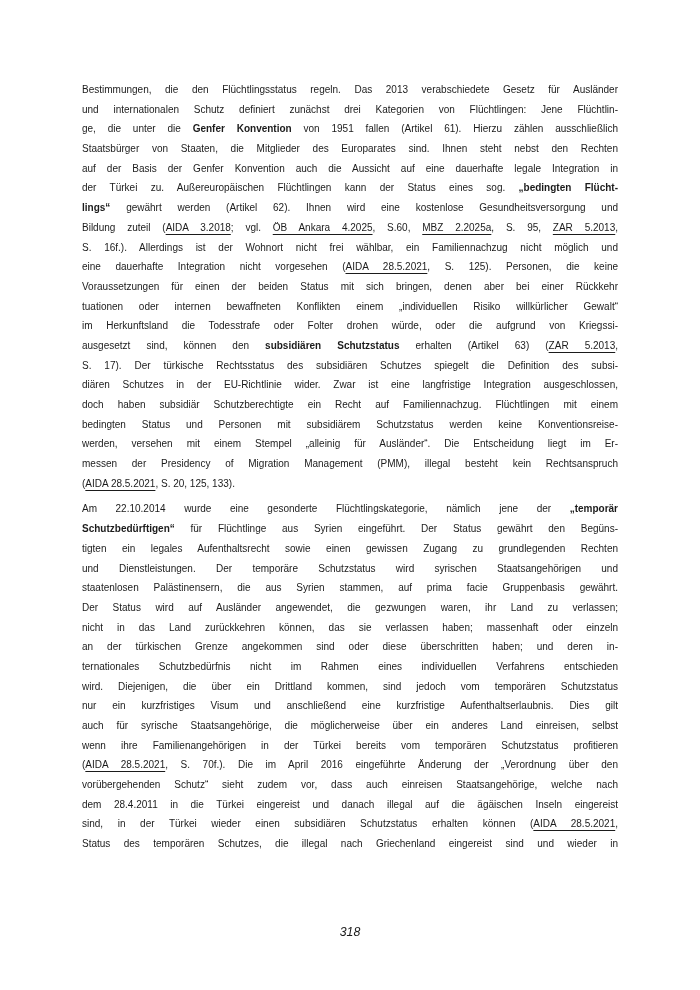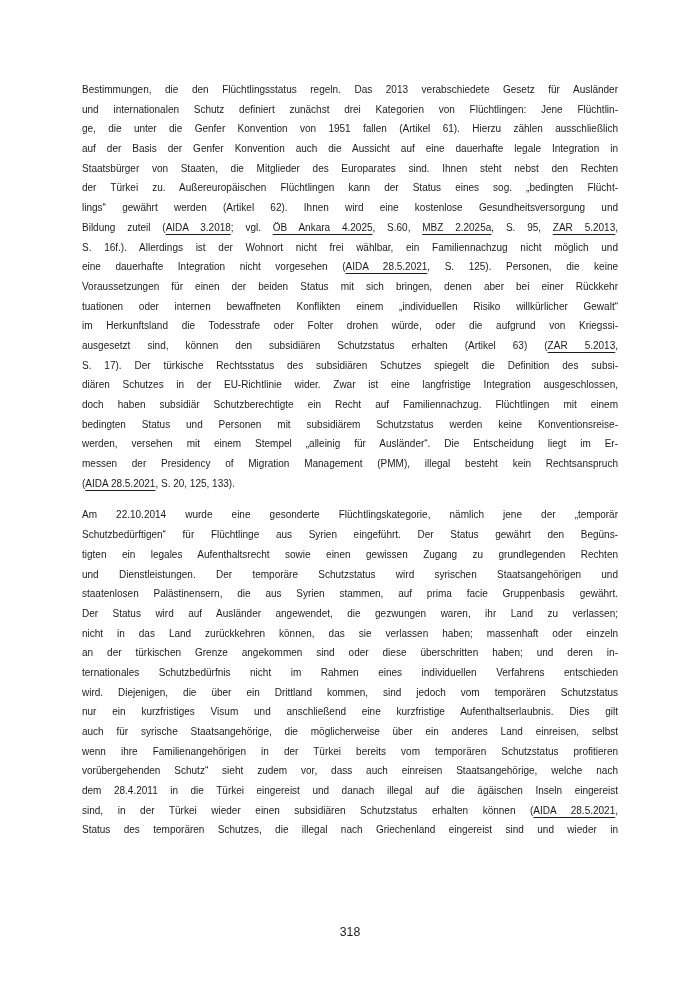--- a/index.html
+++ b/index.html
@@ -24,58 +24,59 @@
     position: absolute;
     left: 82px;
     top: 80px;
     width: 536px;
     font-size: 10px;
     line-height: 19.7px;
     font-family: "Liberation Sans", sans-serif;
     color: #1b1b1b;
   }
   .paragraph { margin: 0; }
-  .paragraph + .paragraph { margin-top: 12px; }
+  .paragraph + .paragraph { margin-top: 6px; }
   .line {
     text-align: justify;
     text-align-last: justify;
     height: 19.7px;
     white-space: normal;
   }
   .line.lastline {
     text-align-last: left;
   }
-  .bold { font-weight: normal; }
+  .bold { font-weight: bold; }
   .underline {
     text-decoration: underline;
     text-decoration-thickness: 1px;
     text-underline-offset: 3px;
   }
   .page-number {
     position: absolute;
     left: 82px;
     top: 923px;
     width: 536px;
     text-align: center;
     font-size: 12.3px;
     line-height: 19.7px;
     color: #1b1b1b;
+    font-style: italic;
   }
 </style>
 </head>
 <body>
 
 <div class="page">
   <div class="text-block">
       <div class="paragraph">
         <div class="line"><span>Bestimmungen, die den Flüchtlingsstatus regeln. Das 2013 verabschiedete Gesetz für Ausländer</span></div>
         <div class="line"><span>und internationalen Schutz definiert zunächst drei Kategorien von Flüchtlingen: Jene Flüchtlin-</span></div>
         <div class="line"><span>ge, die unter die </span><span class="bold">Genfer Konvention</span><span> von 1951 fallen (Artikel 61). Hierzu zählen ausschließlich</span></div>
+        <div class="line"><span>Staatsbürger von Staaten, die Mitglieder des Europarates sind. Ihnen steht nebst den Rechten</span></div>
         <div class="line"><span>auf der Basis der Genfer Konvention auch die Aussicht auf eine dauerhafte legale Integration in</span></div>
-        <div class="line"><span>Staatsbürger von Staaten, die Mitglieder des Europarates sind. Ihnen steht nebst den Rechten</span></div>
         <div class="line"><span>der Türkei zu. Außereuropäischen Flüchtlingen kann der Status eines sog. </span><span class="bold">„bedingten Flücht-</span></div>
         <div class="line"><span class="bold">lings“</span><span> gewährt werden (Artikel 62). Ihnen wird eine kostenlose Gesundheitsversorgung und</span></div>
         <div class="line"><span>Bildung zuteil (</span><span class="underline">AIDA 3.2018</span><span>; vgl. </span><span class="underline">ÖB Ankara 4.2025</span><span>, S.60, </span><span class="underline">MBZ 2.2025a</span><span>, S. 95, </span><span class="underline">ZAR 5.2013</span><span>,</span></div>
         <div class="line"><span>S. 16f.). Allerdings ist der Wohnort nicht frei wählbar, ein Familiennachzug nicht möglich und</span></div>
         <div class="line"><span>eine dauerhafte Integration nicht vorgesehen (</span><span class="underline">AIDA 28.5.2021</span><span>, S. 125). Personen, die keine</span></div>
         <div class="line"><span>Voraussetzungen für einen der beiden Status mit sich bringen, denen aber bei einer Rückkehr</span></div>
         <div class="line"><span>tuationen oder internen bewaffneten Konflikten einem „individuellen Risiko willkürlicher Gewalt“</span></div>
         <div class="line"><span>im Herkunftsland die Todesstrafe oder Folter drohen würde, oder die aufgrund von Kriegssi-</span></div>
         <div class="line"><span>ausgesetzt sind, können den </span><span class="bold">subsidiären Schutzstatus</span><span> erhalten (Artikel 63) (</span><span class="underline">ZAR 5.2013</span><span>,</span></div>
         <div class="line"><span>S. 17). Der türkische Rechtsstatus des subsidiären Schutzes spiegelt die Definition des subsi-</span></div>
@@ -93,20 +94,21 @@
         <div class="line"><span>und Dienstleistungen. Der temporäre Schutzstatus wird syrischen Staatsangehörigen und</span></div>
         <div class="line"><span>staatenlosen Palästinensern, die aus Syrien stammen, auf prima facie Gruppenbasis gewährt.</span></div>
         <div class="line"><span>Der Status wird auf Ausländer angewendet, die gezwungen waren, ihr Land zu verlassen;</span></div>
         <div class="line"><span>nicht in das Land zurückkehren können, das sie verlassen haben; massenhaft oder einzeln</span></div>
         <div class="line"><span>an der türkischen Grenze angekommen sind oder diese überschritten haben; und deren in-</span></div>
         <div class="line"><span>ternationales Schutzbedürfnis nicht im Rahmen eines individuellen Verfahrens entschieden</span></div>
         <div class="line"><span>wird. Diejenigen, die über ein Drittland kommen, sind jedoch vom temporären Schutzstatus</span></div>
         <div class="line"><span>nur ein kurzfristiges Visum und anschließend eine kurzfristige Aufenthaltserlaubnis. Dies gilt</span></div>
         <div class="line"><span>auch für syrische Staatsangehörige, die möglicherweise über ein anderes Land einreisen, selbst</span></div>
         <div class="line"><span>wenn ihre Familienangehörigen in der Türkei bereits vom temporären Schutzstatus profitieren</span></div>
+        <div class="line"><span>(</span><span class="underline">AIDA 28.5.2021</span><span>, S. 70f.). Die im April 2016 eingeführte Änderung der „Verordnung über den</span></div>
         <div class="line"><span>vorübergehenden Schutz“ sieht zudem vor, dass auch einreisen Staatsangehörige, welche nach</span></div>
         <div class="line"><span>dem 28.4.2011 in die Türkei eingereist und danach illegal auf die ägäischen Inseln eingereist</span></div>
         <div class="line"><span>sind, in der Türkei wieder einen subsidiären Schutzstatus erhalten können (</span><span class="underline">AIDA 28.5.2021</span><span>,</span></div>
         <div class="line"><span>Status des temporären Schutzes, die illegal nach Griechenland eingereist sind und wieder in</span></div>
       </div>
     </div>
   <div class="page-number">318</div>
 </div>
 
 </body></html>

